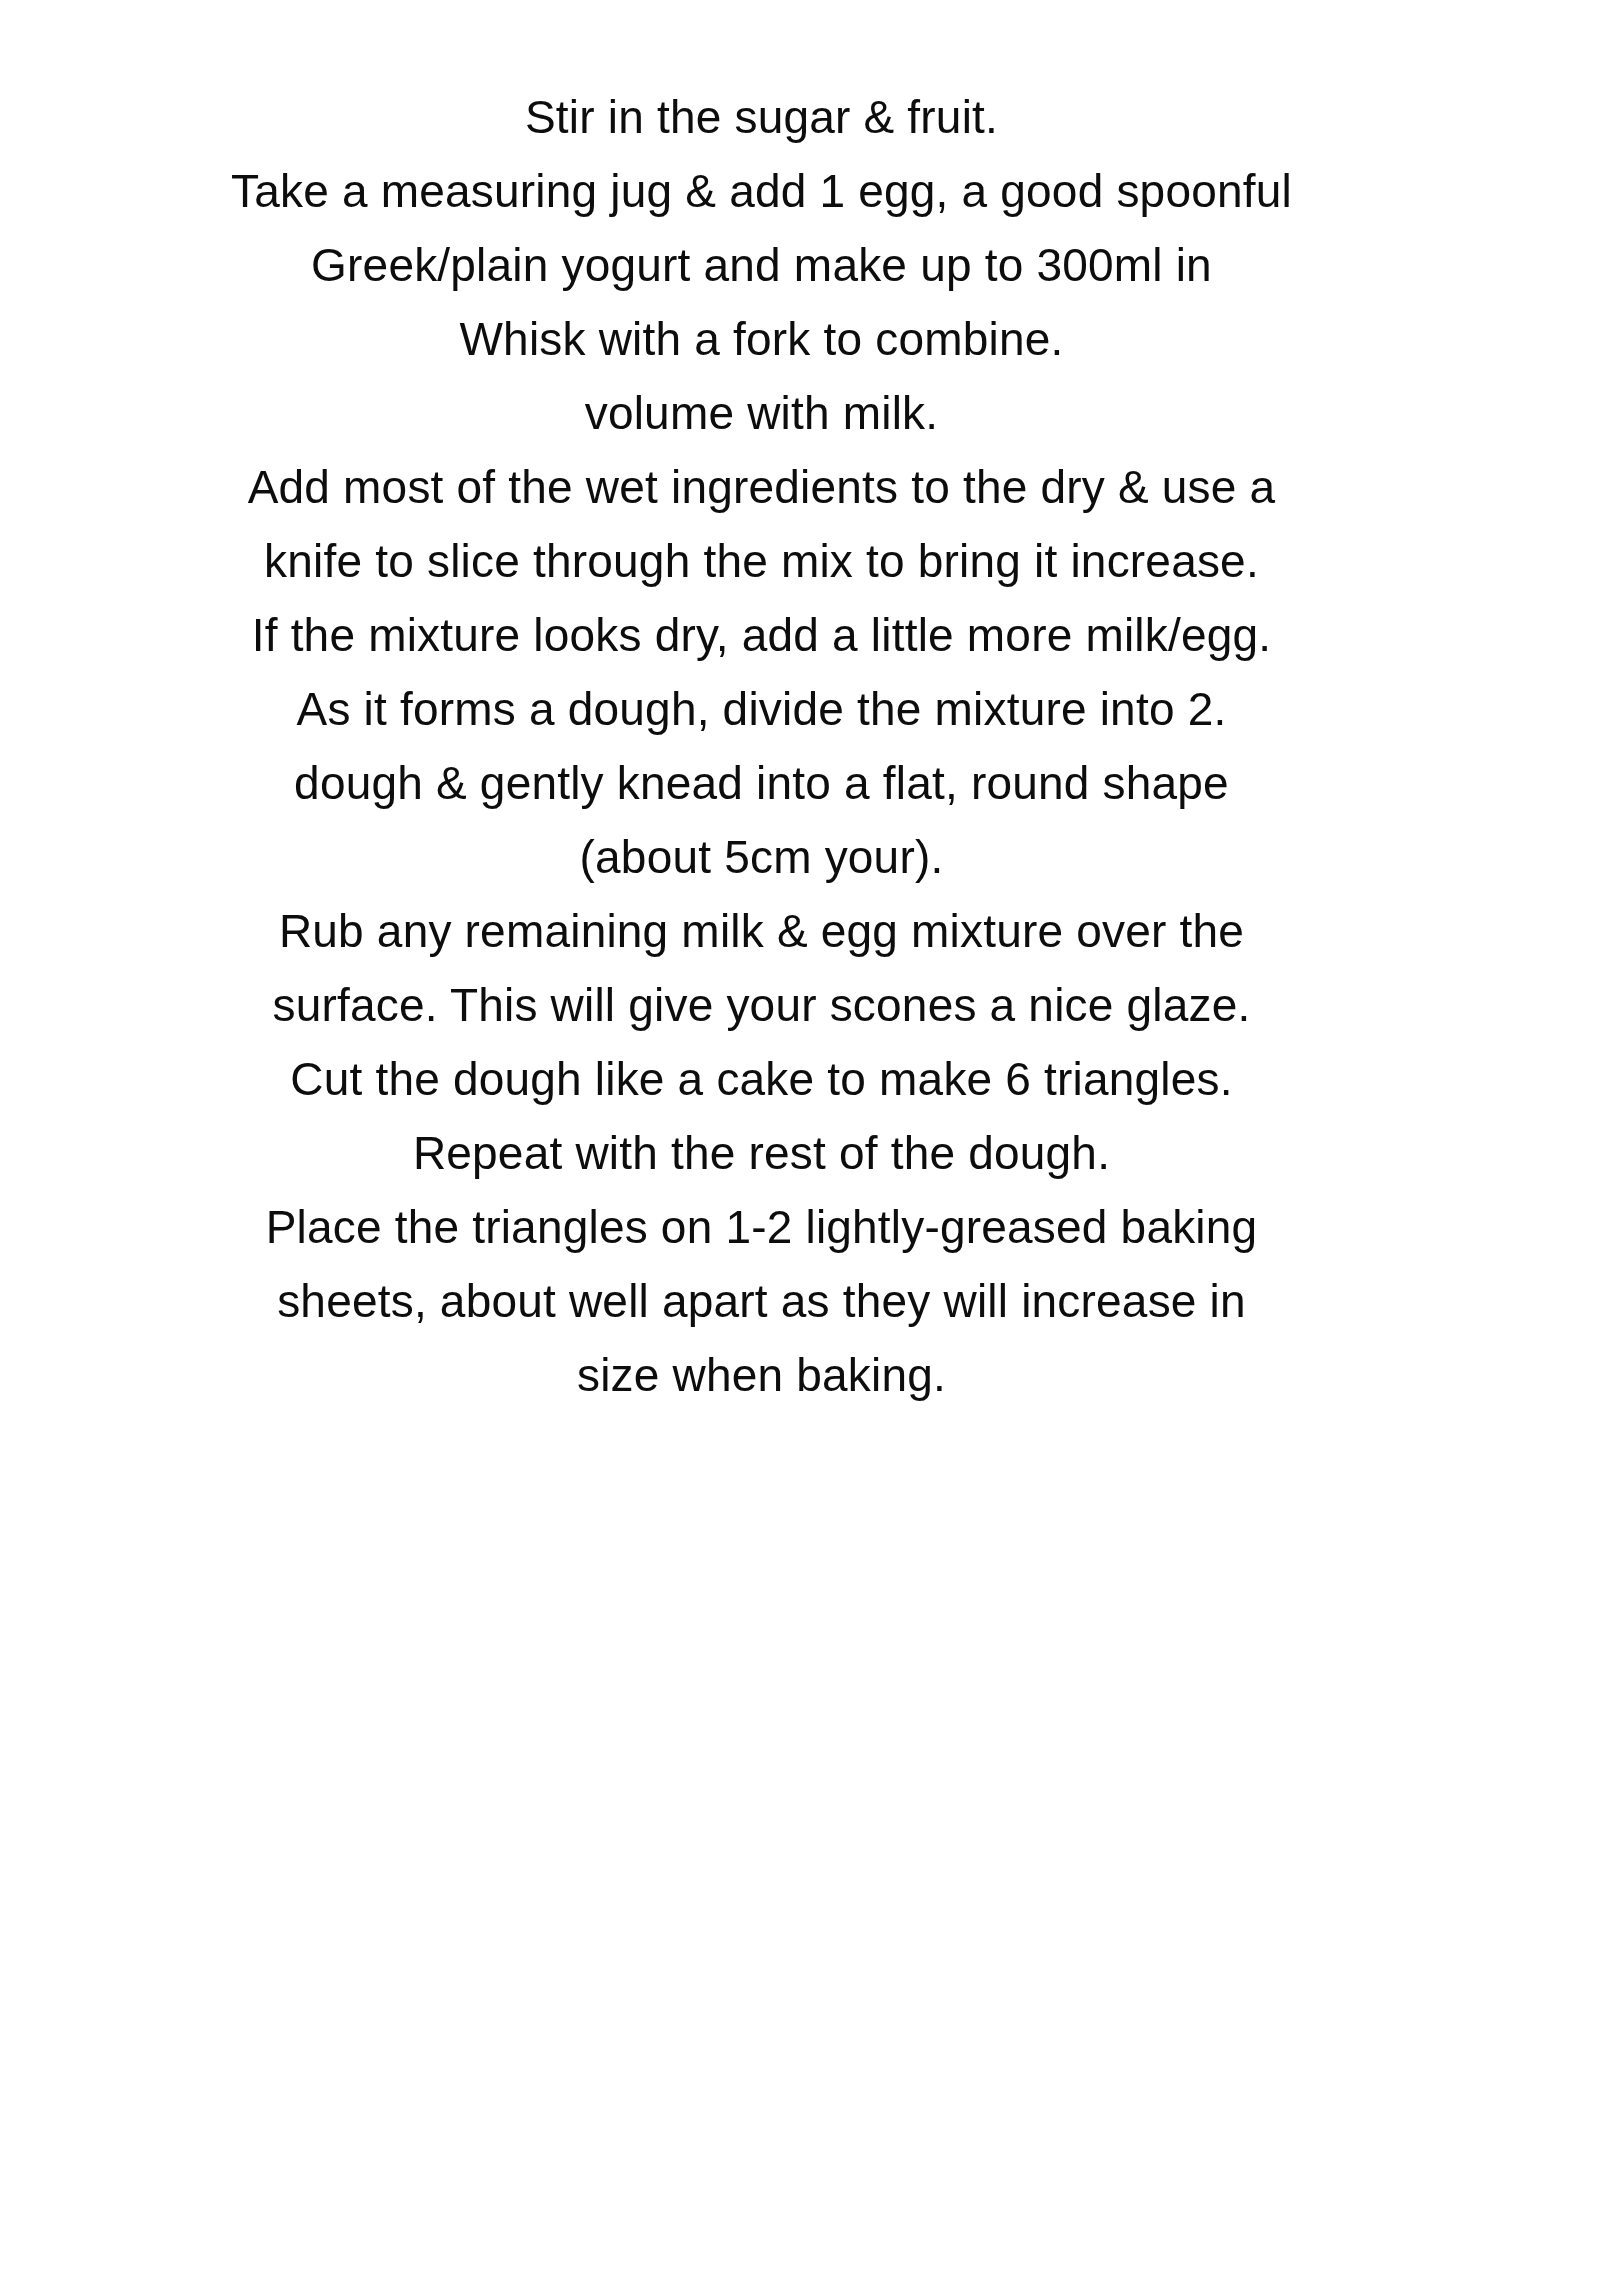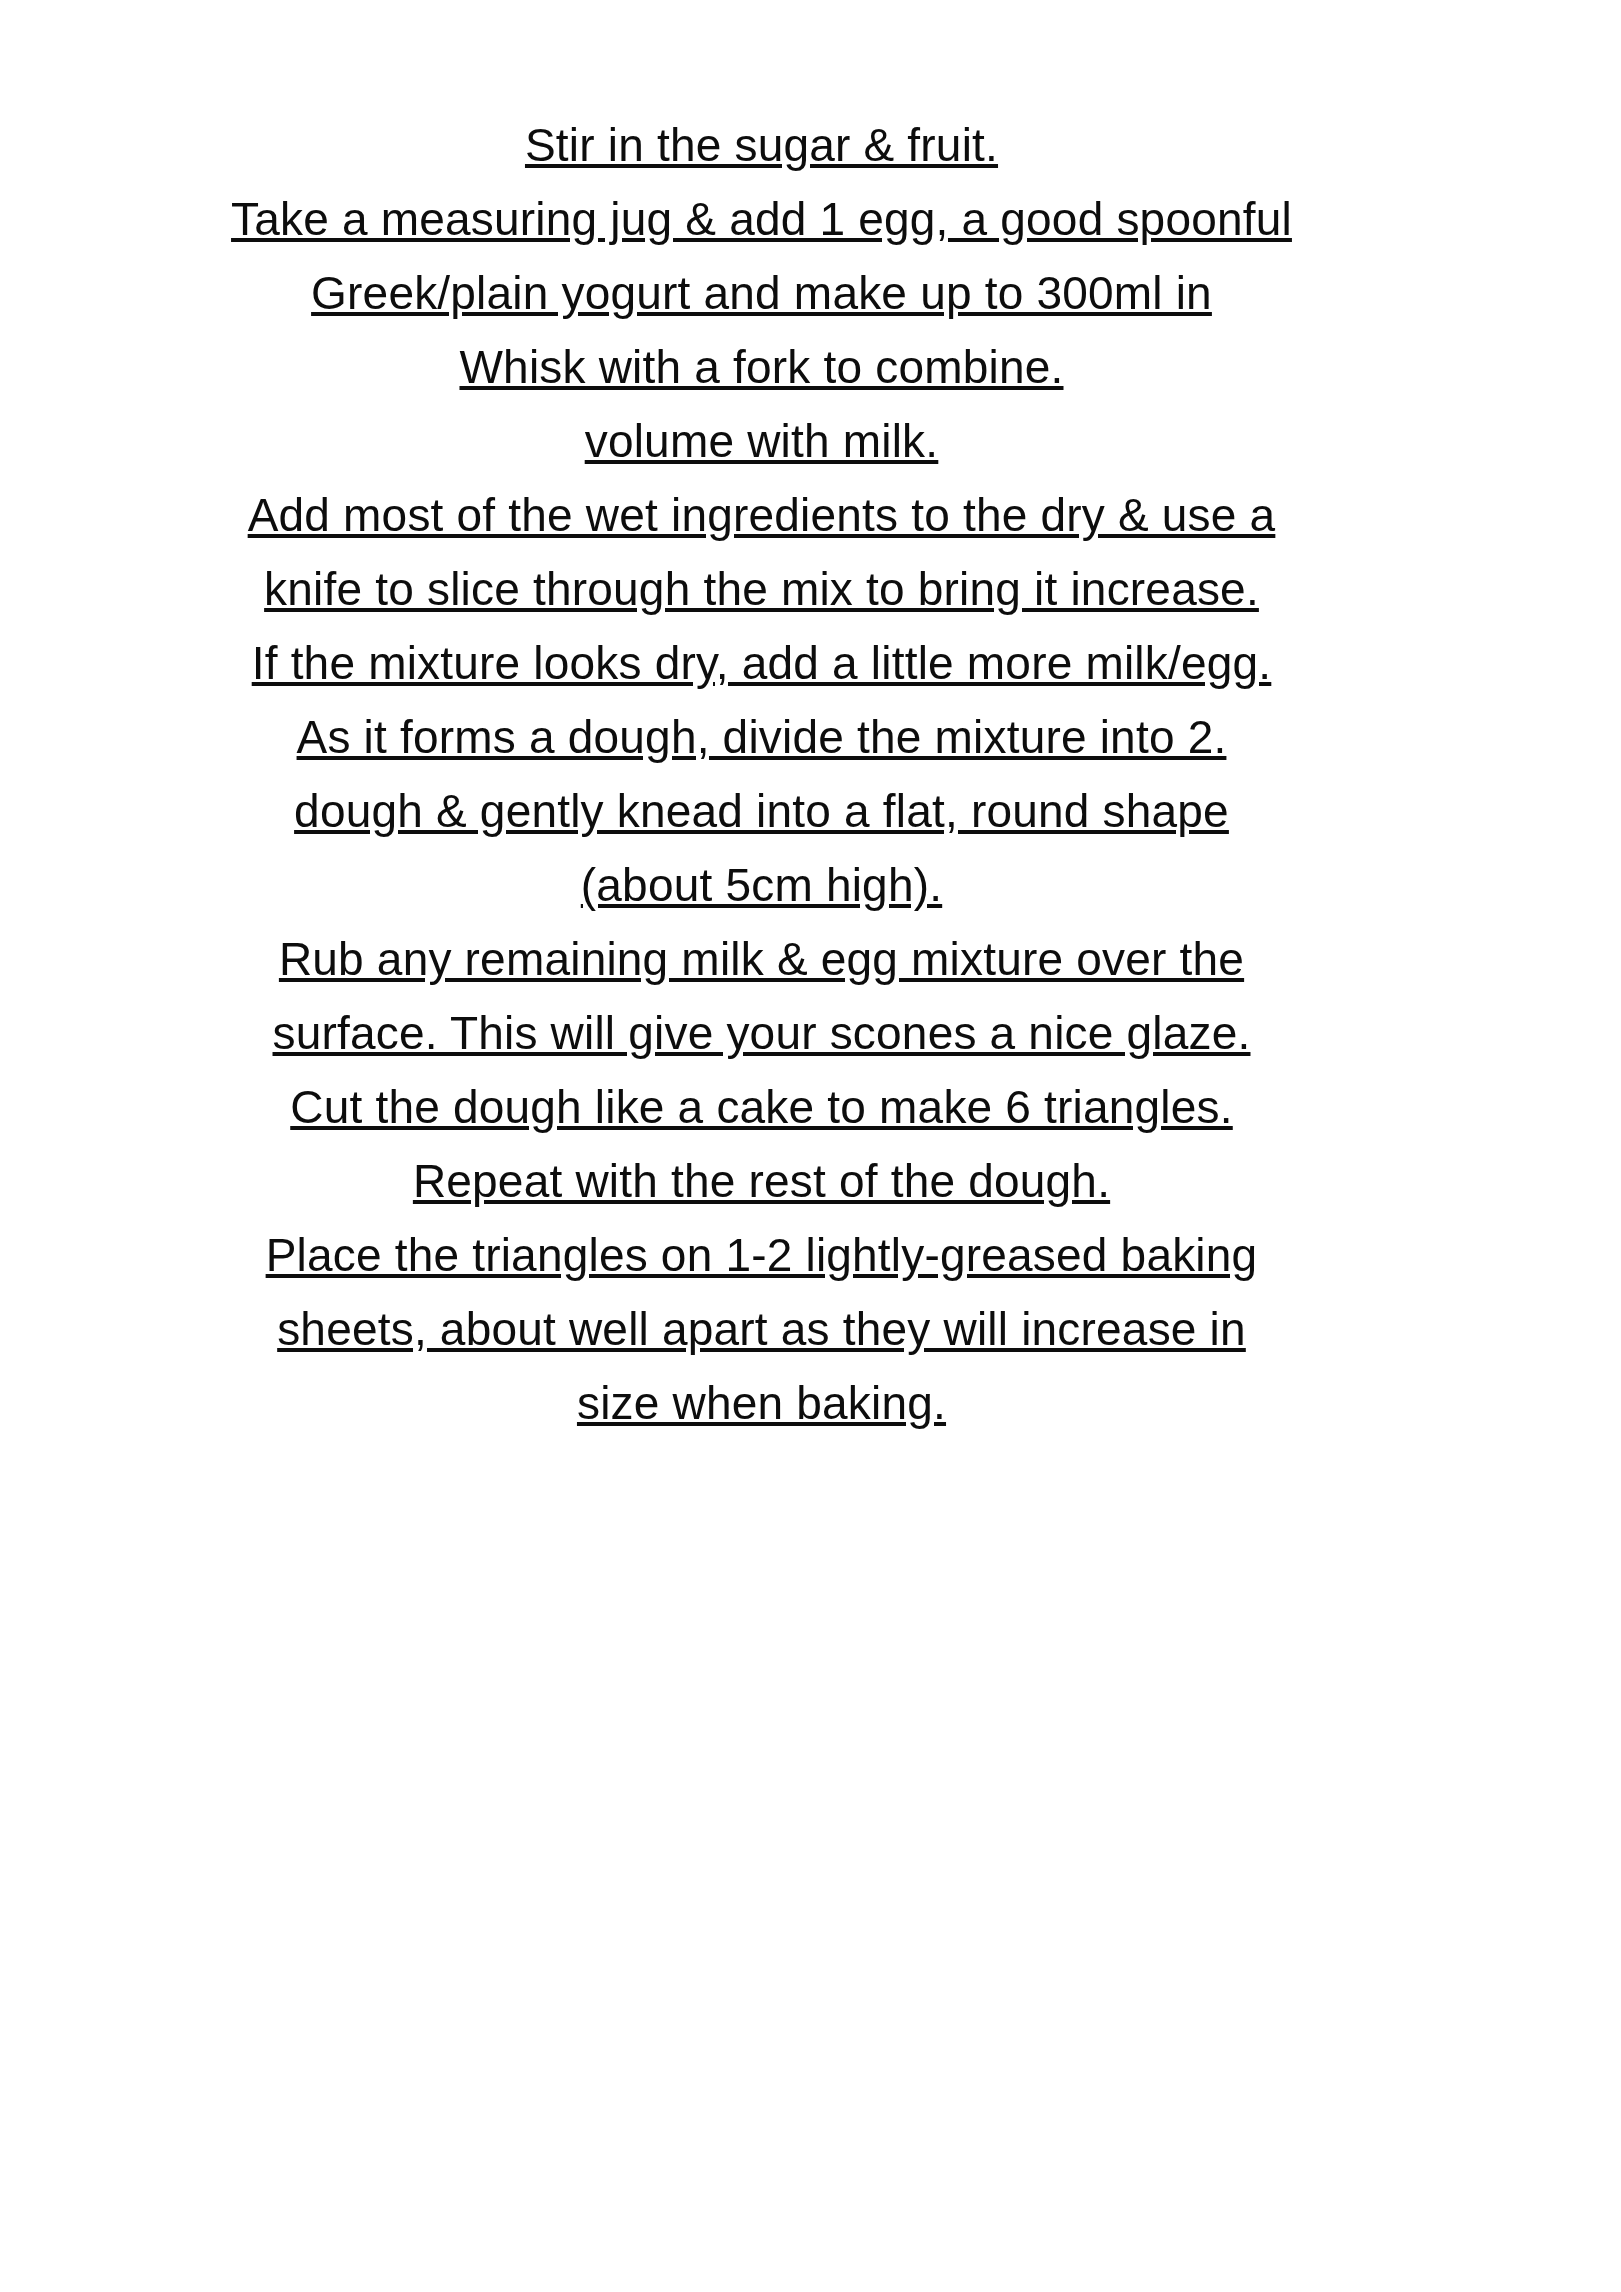--- a/index.html
+++ b/index.html
@@ -11,23 +11,22 @@
     width: 1621px;
     height: 2293px;
     font-family: "Liberation Sans", sans-serif;
     color: #0d0d0d;
     overflow: hidden;
   }
   .page {
     box-sizing: border-box;
     width: 1523px;
     height: 2293px;
-    padding: 108px 147px 0 147px;
+    padding: 80px 147px 0 147px;
     background: #ffffff;
-    text-decoration: underline;
   }
   .recipe-body {
     text-align: center;
     font-size: 46px;
     line-height: 74px;
     font-weight: 400;
     letter-spacing: 0.2px;
   }
   .recipe-body .line {
     display: block;
@@ -49,21 +48,21 @@
     <span class="line">Stir in the sugar &amp; fruit.</span>
     <span class="line">Take a measuring jug &amp; add 1 egg, a good spoonful</span>
     <span class="line">Greek/plain yogurt and make up to 300ml in</span>
     <span class="line">Whisk with a fork to combine.</span>
     <span class="line">volume with milk.</span>
     <span class="line">Add most of the wet ingredients to the dry &amp; use a</span>
     <span class="line">knife to slice through the mix to bring it increase.</span>
     <span class="line">If the mixture looks dry, add a little more milk/egg.</span>
     <span class="line">As it forms a dough, divide the mixture into 2.</span>
     <span class="line">dough &amp; gently knead into a flat, round shape</span>
-    <span class="line">(about 5cm high).</span>
+    <span class="line">(about 5cm your).</span>
     <span class="line">Rub any remaining milk &amp; egg mixture over the</span>
     <span class="line">surface. This will give your scones a nice glaze.</span>
     <span class="line">Cut the dough like a cake to make 6 triangles.</span>
     <span class="line">Repeat with the rest of the dough.</span>
     <span class="line">Place the triangles on 1-2 lightly-greased baking</span>
     <span class="line">sheets, about well apart as they will increase in</span>
     <span class="line">size when baking.</span>
     <span class="line blank"></span>
   </div>
 </div>

